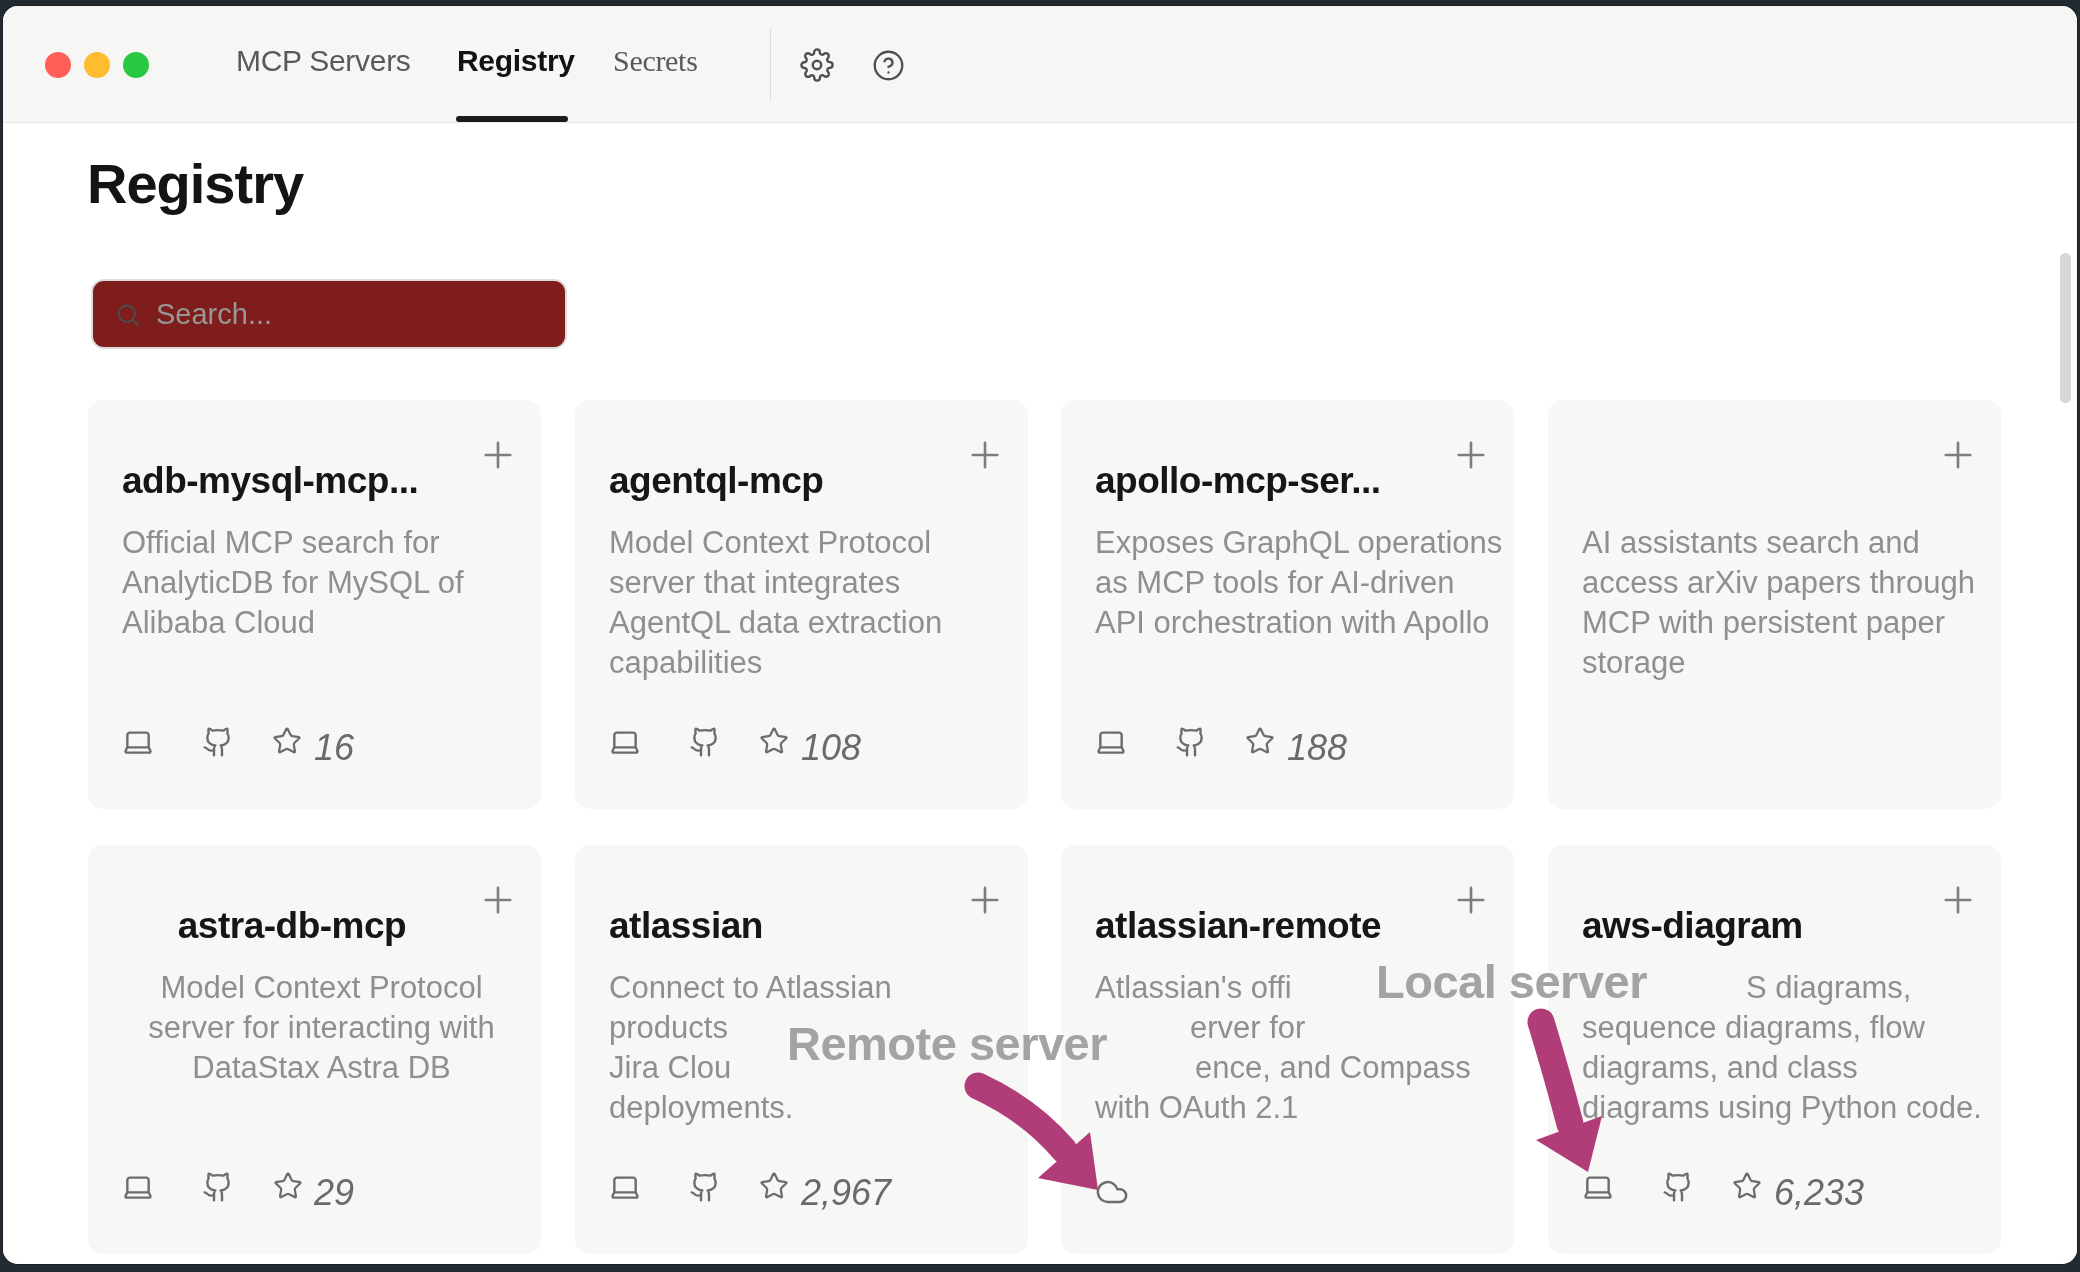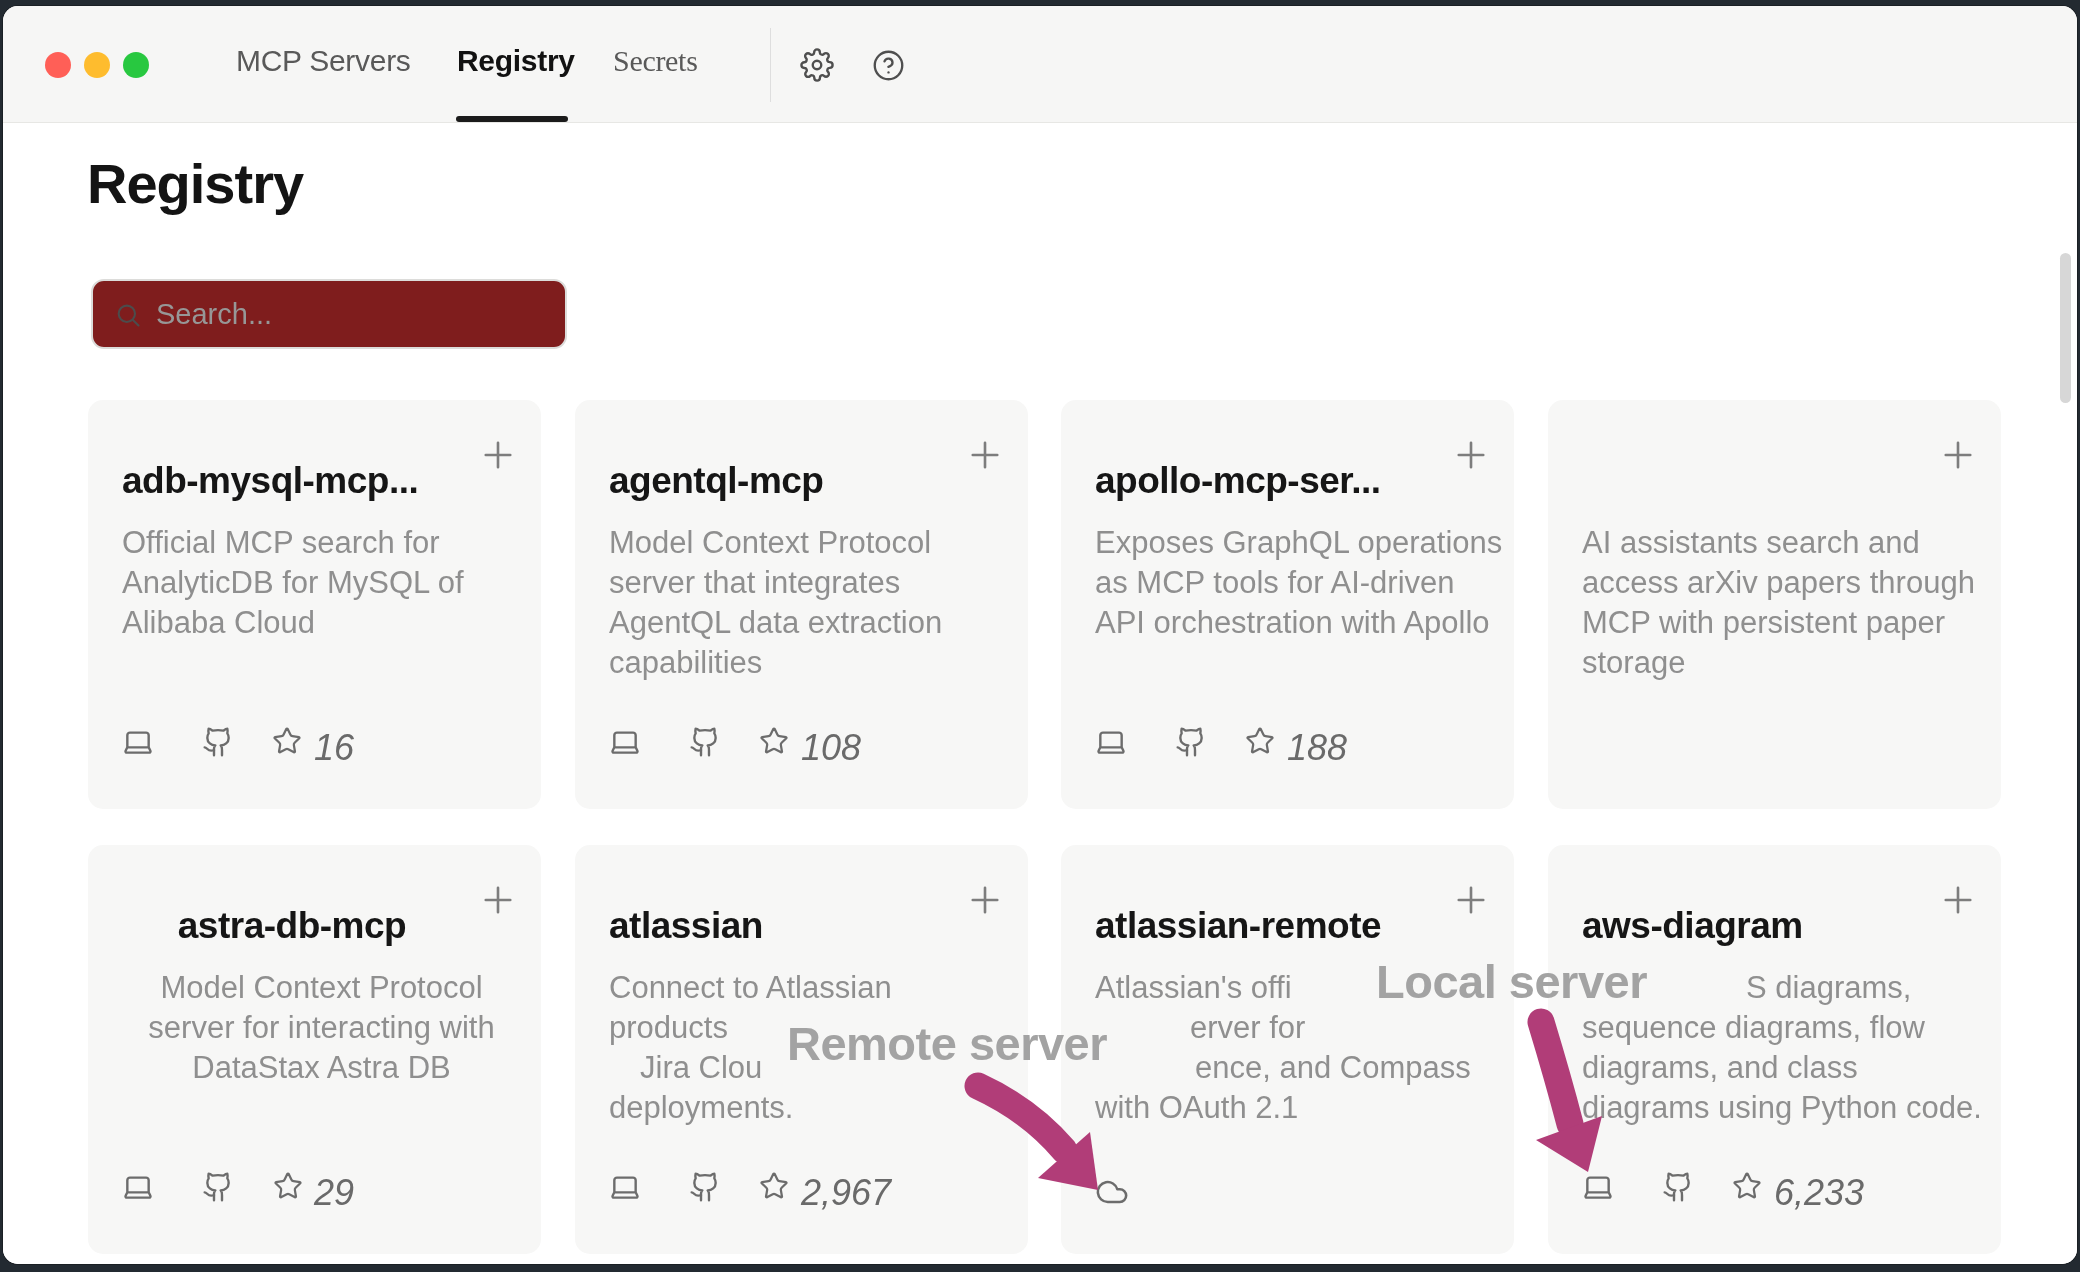--- a/index.html
+++ b/index.html
@@ -233,21 +233,21 @@
           </div>
         </div>
         <div class="card" style="left: 572px; top: 722px;">
           <div class="title">atlassian</div>
           <span class="add-btn"><svg viewBox="0 0 24 24" fill="none" stroke="currentColor" stroke-width="1.5" stroke-linecap="round" width="42" height="42">
               <path d="M12 5v14M5 12h14"></path>
             </svg></span>
           <div class="desc">
             <div class="line" style="padding-left: 0px;">Connect to Atlassian</div>
             <div class="line" style="padding-left: 0px;">products</div>
-            <div class="line" style="padding-left: 0px; margin-left: 31px;">Jira Clou</div>
+            <div class="line" style="padding-left: 0px;">Jira Clou</div>
             <div class="line" style="padding-left: 0px;">deployments.</div>
           </div>
           <div class="footer">
             <span class="f-icon f-laptop"><svg viewBox="0 0 24 24" fill="none" stroke="currentColor" stroke-width="1.8" stroke-linecap="round" stroke-linejoin="round" width="32" height="32">
                 <path d="M20 16V7a2 2 0 0 0-2-2H6a2 2 0 0 0-2 2v9m16 0H4m16 0 1.28 2.55a1 1 0 0 1-.9 1.45H3.62a1 1 0 0 1-.9-1.45L4 16"></path>
               </svg></span>
             <span class="f-icon f-github"><svg viewBox="0 0 24 24" fill="none" stroke="currentColor" stroke-width="1.8" stroke-linecap="round" stroke-linejoin="round" width="32" height="32">
                 <path d="M15 22v-4a4.8 4.8 0 0 0-1-3.5c3 0 6-2 6-5.5.08-1.25-.27-2.48-1-3.5.28-1.15.28-2.35 0-3.5 0 0-1 0-3 1.5-2.64-.5-5.36-.5-8 0C6 2 5 2 5 2c-.3 1.15-.3 2.35 0 3.5A5.403 5.403 0 0 0 4 9c0 3.5 3 5.5 6 5.5-.39.49-.68 1.05-.85 1.65-.17.6-.22 1.23-.15 1.85v4"></path>
                 <path d="M9 18c-4.51 2-5-2-7-2"></path>
               </svg></span>

